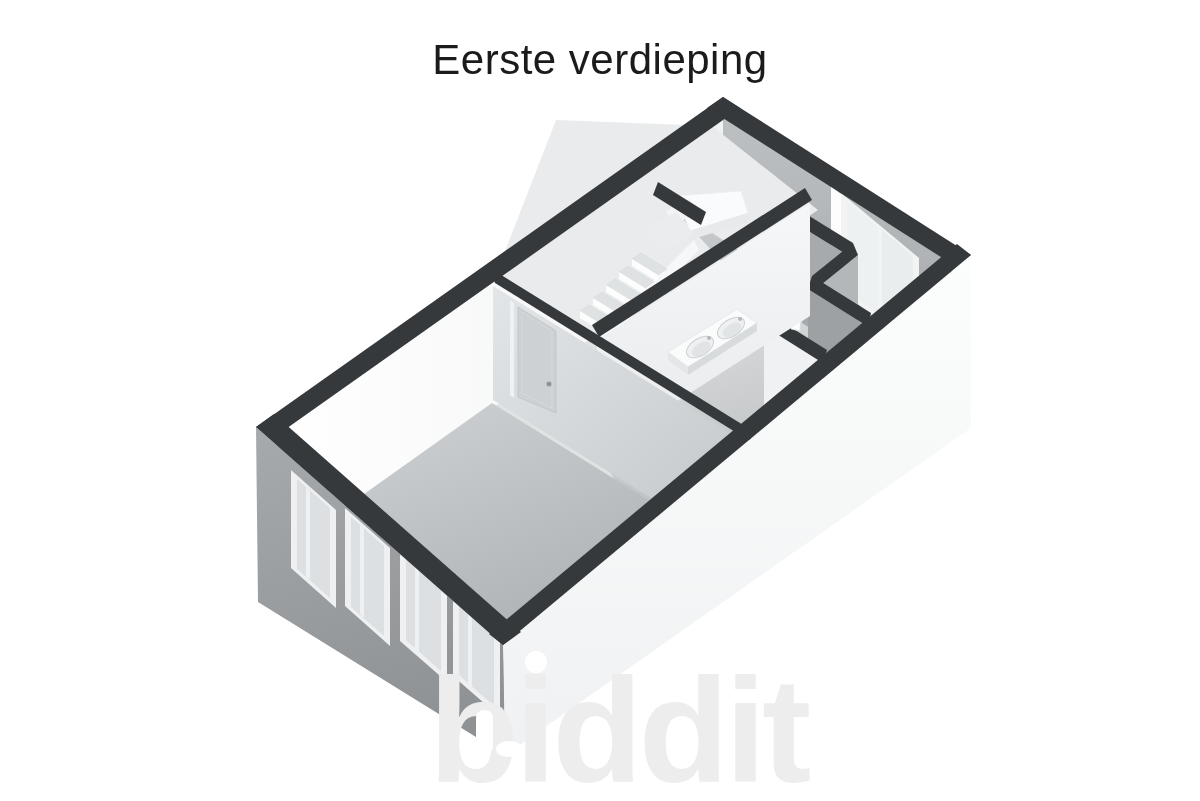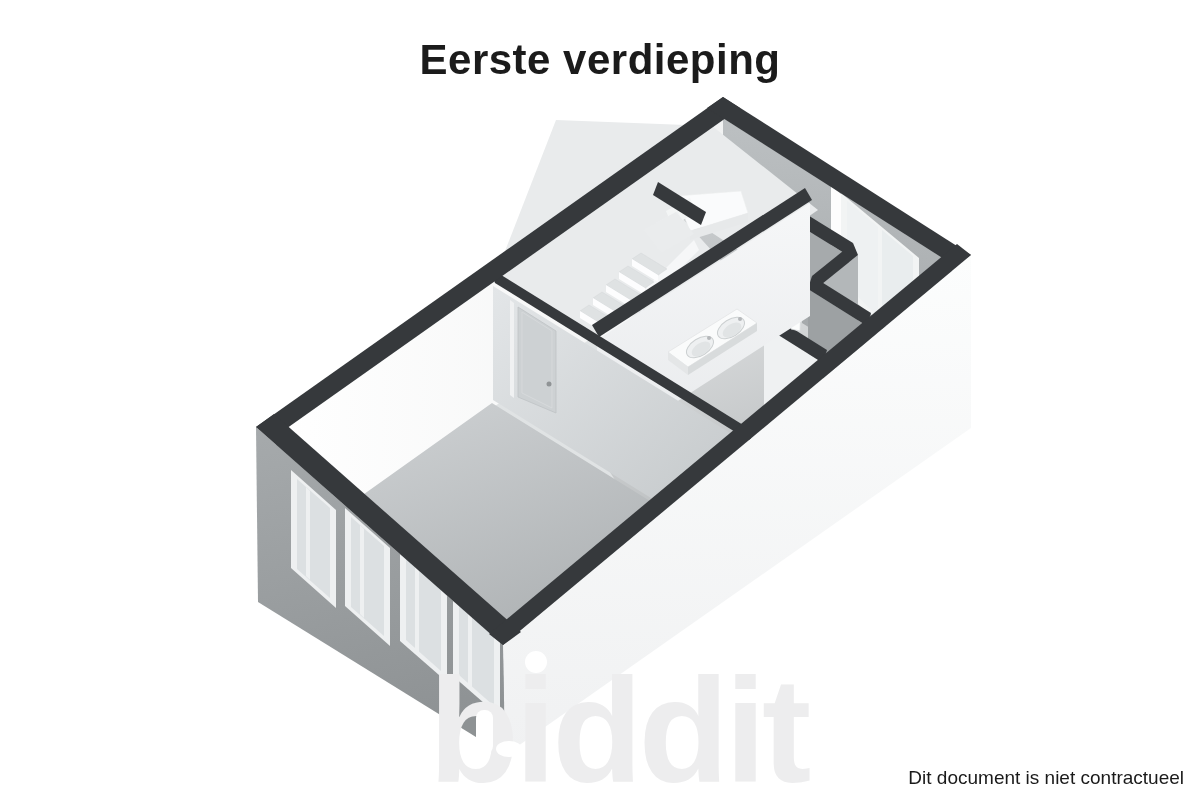--- a/index.html
+++ b/index.html
@@ -1,19 +1,19 @@
 <!DOCTYPE html>
 <html><head>
 <meta charset="utf-8">
 <style>
   html,body{margin:0;padding:0;background:#ffffff;width:1200px;height:801px;overflow:hidden;
             font-family:"Liberation Sans","DejaVu Sans",sans-serif;}
   .stage{position:relative;width:1200px;height:801px;background:#fff;}
   .plan-title{position:absolute;top:36px;left:0;width:1200px;text-align:center;
-              font-size:42px;font-weight:700;color:#1b1b1b;letter-spacing:0.5px;}
+              font-size:42px;font-weight:400;color:#1b1b1b;letter-spacing:0.5px;}
   .disclaimer{position:absolute;right:16px;bottom:12px;font-size:19px;color:#1a1a1a;}
   svg{position:absolute;left:0;top:0;}
   .wm-text{font-weight:700;font-size:148px;letter-spacing:-4px;fill:#ededee;}
 </style>
 </head>
 <body>
 
 <div class="stage">
 
   <svg width="1200" height="801" viewBox="0 0 1200 801">
@@ -181,14 +181,13 @@
 
     <g>
       <text class="wm-text" x="618" y="782" text-anchor="middle">biddit</text>
       <circle cx="536" cy="662" r="11" fill="#ffffff"></circle>
       <rect x="476" y="710" width="17" height="44" rx="8" fill="#ffffff"></rect>
       <ellipse cx="509" cy="749" rx="13" ry="8" fill="#ffffff"></ellipse>
     </g>
   </svg>
 
   <div class="plan-title">Eerste verdieping</div>
-  <div class="disclaimer">Dit document is niet contractueel</div>
 </div>
 
 </body></html>

